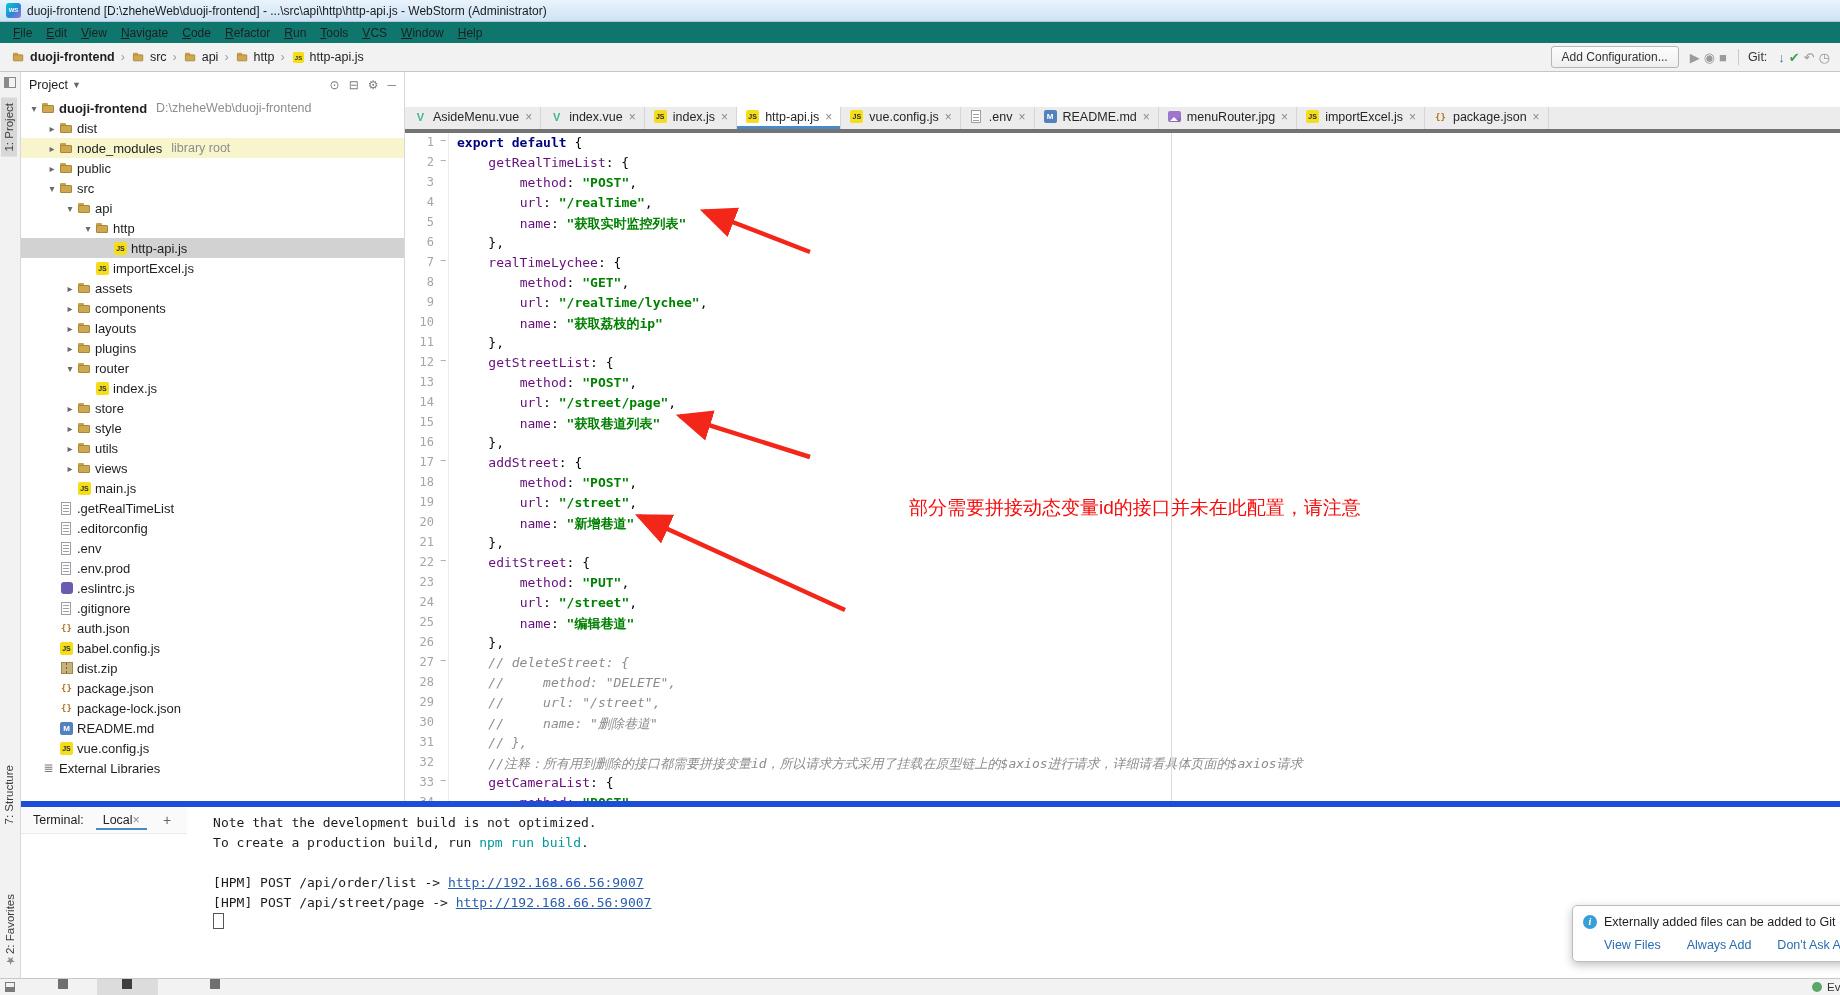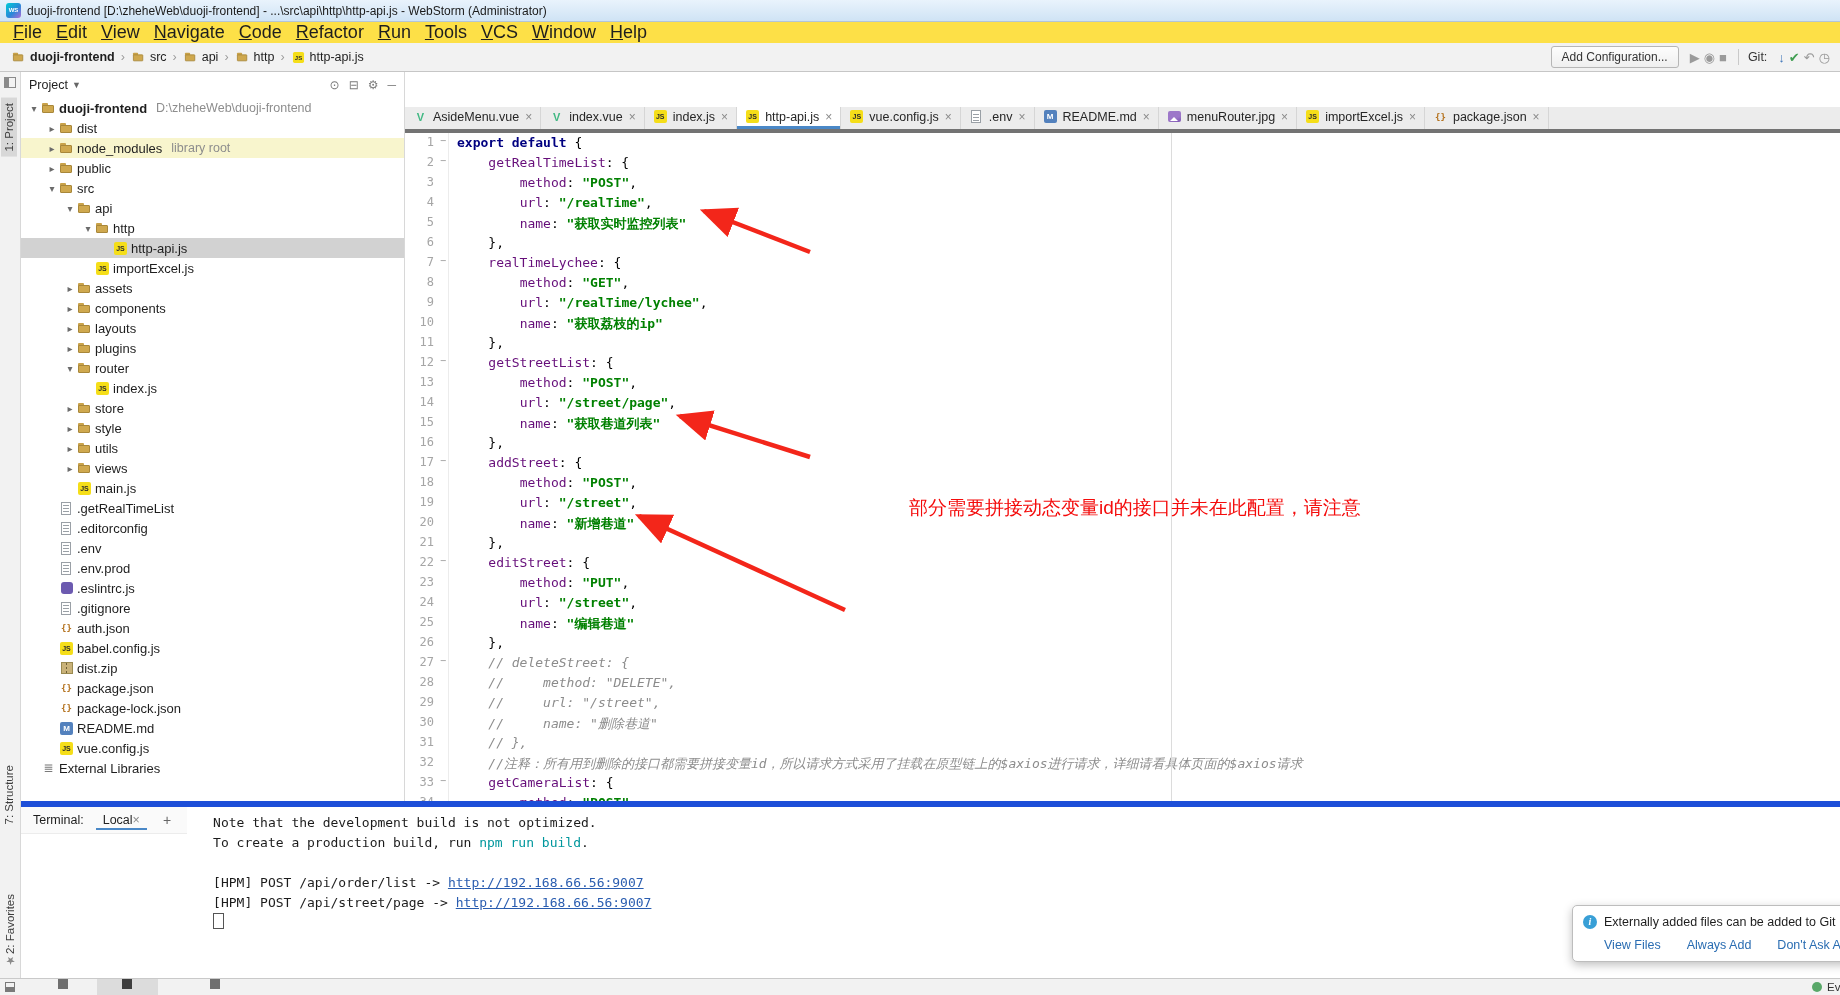--- a/index.html
+++ b/index.html
@@ -7,21 +7,21 @@
        font-family:"Liberation Sans",sans-serif;font-size:13px;color:#1e1e1e;}
 
   
   .titlebar{height:22px;background:linear-gradient(#e9f3fc,#cfe3f5);border-bottom:1px solid #b3c5d6;
             display:flex;align-items:center;gap:6px;padding:0 6px;box-sizing:border-box;font-size:12px;color:#1a1a1a;}
   .ws-logo{width:15px;height:15px;border-radius:3px;flex:none;
            background:linear-gradient(135deg,#00cdd7,#2888d8 55%,#b06cd8);
            color:#fff;font-size:6px;font-weight:bold;text-align:center;line-height:15px;}
 
   
-  .menubar{height:21px;background:#fde047;display:flex;align-items:center;padding-left:6px;font-size:18px;}
+  .menubar{height:21px;background:#0f766e;display:flex;align-items:center;padding-left:6px;font-size:12px;}
   .menu-item{padding:2px 7px;cursor:default;}
   .menu-item::first-letter{text-decoration:underline;}
 
   
   .navbar{height:29px;background:#f2f2f2;border-bottom:1px solid #c6c6c6;display:flex;align-items:center;
           padding:0 8px;box-sizing:border-box;font-size:12.5px;}
   .crumbs{display:flex;align-items:center;gap:2px;flex:1;min-width:0;}
   .crumb{display:flex;align-items:center;gap:4px;padding:1px 3px;}
   .crumb.first .crumb-label{font-weight:bold;}
   .crumb-sep{color:#9a9a9a;padding:0 1px;}

